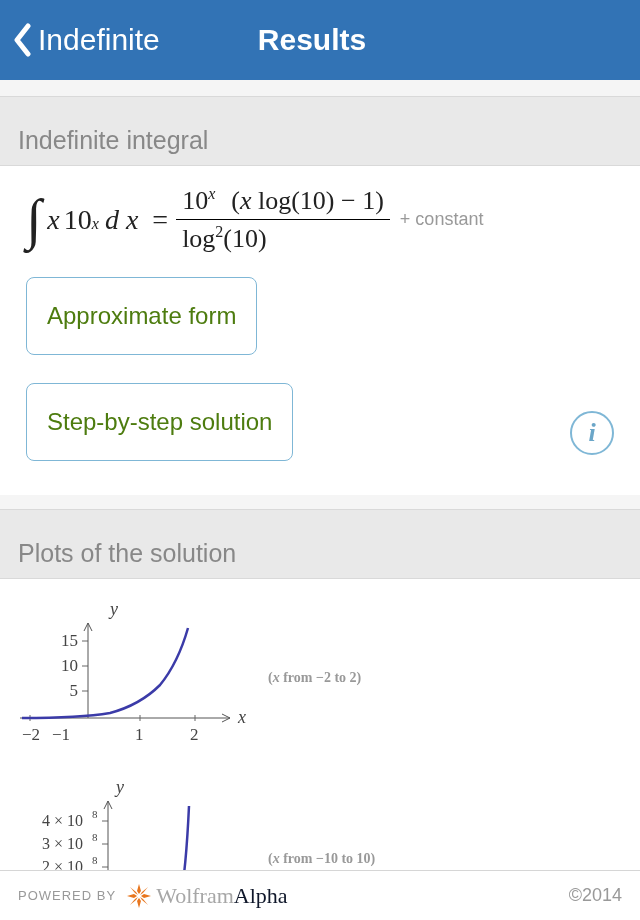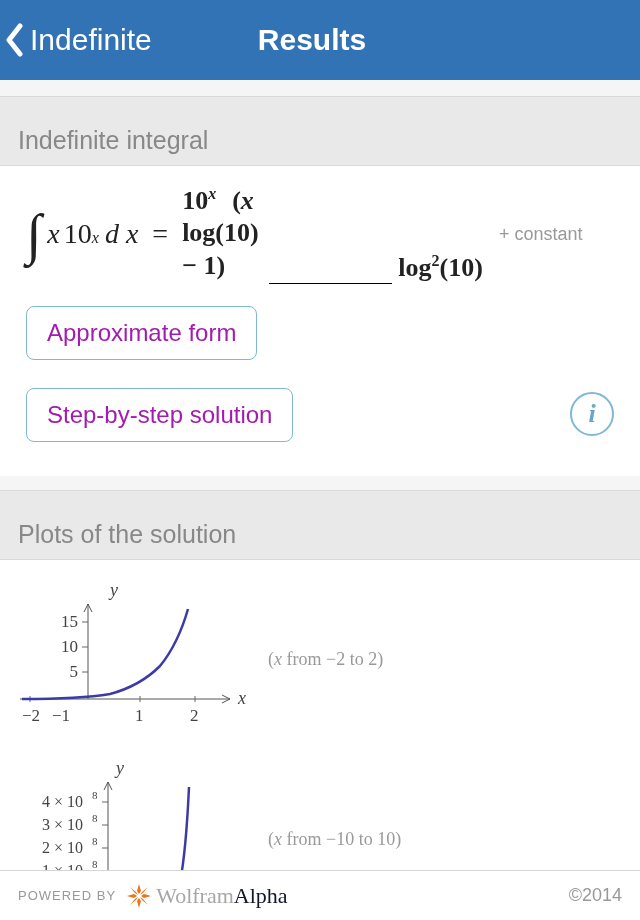--- a/index.html
+++ b/index.html
@@ -15,21 +15,21 @@
       background: #3273b5;
       height: 80px;
       display: flex;
       align-items: center;
       position: relative;
       color: #fff;
     }
     .back-button {
       display: flex;
       align-items: center;
-      padding-left: 4px;
+      padding-left: 12px;
       cursor: pointer;
     }
     .chevron-left {
       width: 20px;
       height: 34px;
     }
     .back-label {
       font-size: 30px;
       font-weight: 400;
       margin-left: 6px;
@@ -70,37 +70,36 @@
       font-size: 28px;
       font-style: italic;
       padding: 0 6px;
       display: flex;
       align-items: baseline;
     }
     .eq-sup { font-size: 16px; vertical-align: super; font-style: italic; }
     .eq-equals { font-size: 28px; padding: 0 8px; }
     .fraction {
       display: inline-flex;
-      flex-direction: row;
-      align-items: flex-end;
+      flex-direction: column;
+      align-items: flex-start;
       font-size: 26px;
       line-height: 1.25;
-      font-weight: bold;
     }
     .frac-num { padding: 0 6px 2px; }
     .frac-line { width: 100%; border-top: 1.5px solid #000; }
     .frac-den { padding: 2px 6px 0; }
     .constant-text { font-size: 18px; color: #999; font-family: -apple-system, Helvetica, Arial, sans-serif; padding-left: 10px; align-self: center; }
     .button-row { display: flex; flex-wrap: wrap; gap: 14px; align-items: center; }
     .pill-button {
       border: 1.5px solid #7fb7d6;
       border-radius: 8px;
-      padding: 12px 20px;
+      padding: 24px 20px;
       font-size: 24px;
-      color: #a21caf;
+      color: #4d7c0f;
       background: #fff;
       cursor: pointer;
       display: inline-block;
     }
     .info-button {
       position: absolute;
       right: 26px;
       bottom: 40px;
       width: 44px;
       height: 44px;
@@ -122,24 +121,25 @@
       padding: 10px 0 10px 0;
     }
     .plot-row {
       display: flex;
       align-items: center;
       padding: 4px 0;
     }
     .plot-svg { flex: 0 0 auto; }
     .plot-caption {
       flex: 1;
-      font-size: 18px;
+      font-size: 14px;
       color: #999;
       font-family: Georgia, 'Times New Roman', serif;
       padding-left: 8px;
+      font-weight: bold;
     }
     .plot-caption .italic { font-style: italic; }
     .footer {
       position: absolute;
       bottom: 0;
       left: 0;
       right: 0;
       height: 50px;
       background: #fff;
       border-top: 1px solid #d6d6d6;

